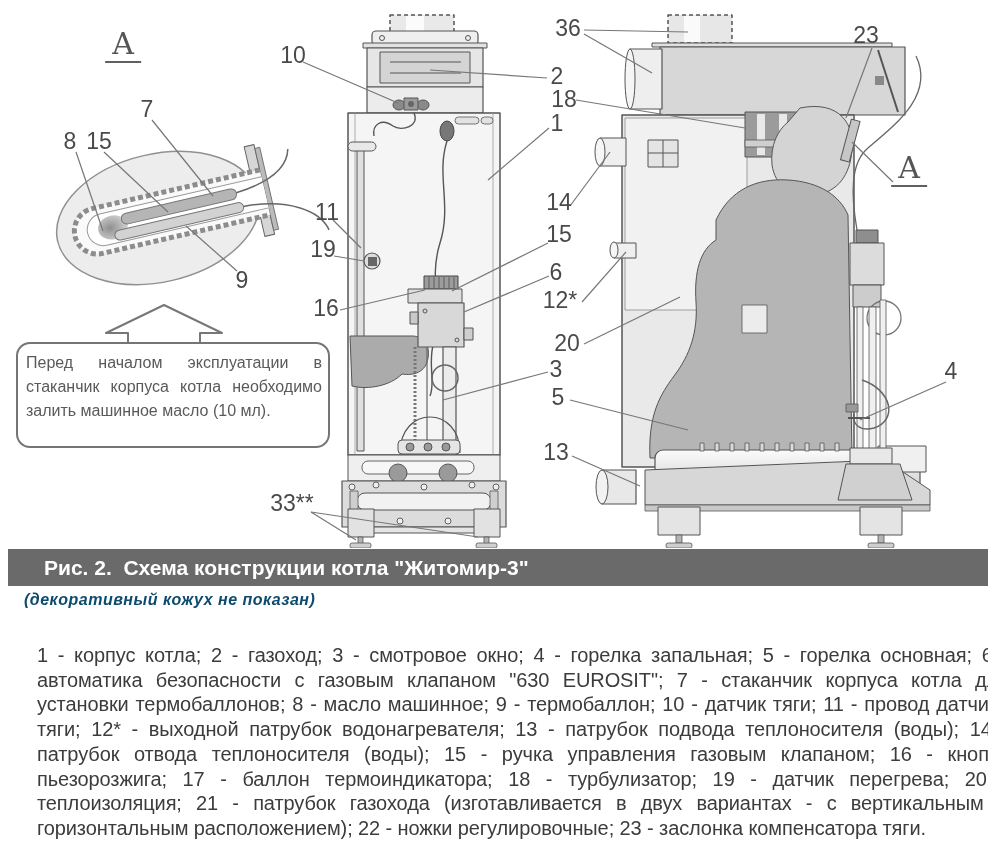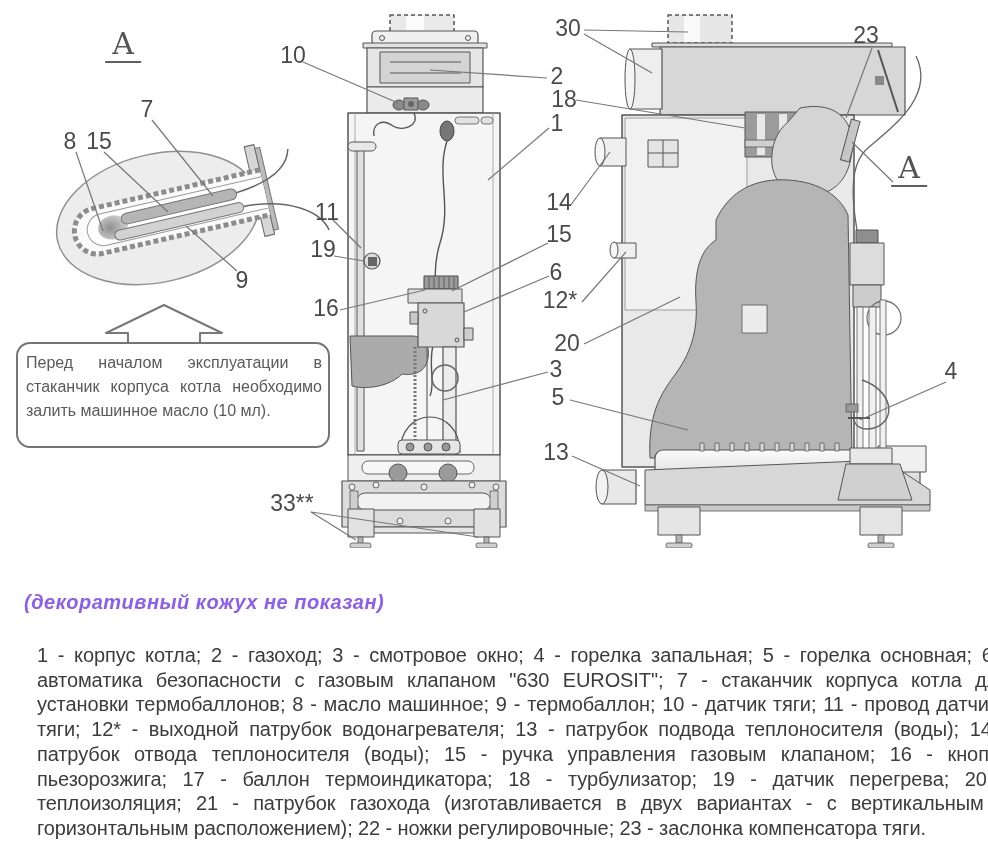--- a/index.html
+++ b/index.html
@@ -27,22 +27,22 @@
     font-size:16px;line-height:24px;color:#5a5a5a;text-align:justify;
   }
   .captionbar{
     position:absolute;left:8px;top:549px;width:980px;height:37px;background:#6a6a6a;
   }
   .captiontext{
     display:block;padding-left:36px;line-height:37px;color:#ffffff;
     font-size:21px;font-weight:bold;white-space:nowrap;
   }
   .subcaption{
-    position:absolute;left:24px;top:591px;font-size:20px;font-weight:bold;
-    font-style:italic;color:#8b5cf6;letter-spacing:0.5px;
+    position:absolute;left:24px;top:591px;font-size:16px;font-weight:bold;
+    font-style:italic;color:#0c4a6e;letter-spacing:0.5px;
   }
   .legend{
     position:absolute;left:20px;top:626px;width:972px;
     font-size:20px;line-height:24.7px;color:#3c3c3c;text-align:justify;
     letter-spacing:-0.1px;margin:17px;
   }
 </style>
 </head>
 <body>
 
@@ -286,37 +286,40 @@
   <span class="co" style="left:70px;top:141px">8</span>
   <span class="co" style="left:99px;top:141px">15</span>
   <span class="co" style="left:242px;top:280px">9</span>
 
   <span class="co" style="left:293px;top:55px">10</span>
   <span class="co" style="left:327px;top:212px">11</span>
   <span class="co" style="left:323px;top:249px">19</span>
   <span class="co" style="left:326px;top:308px">16</span>
   <span class="co" style="left:292px;top:503px">33**</span>
 
-  <span class="co" style="left:568px;top:28px">30</span>
+  <span class="co" style="left:568px;top:28px">36</span>
   <span class="co" style="left:557px;top:76px">2</span>
   <span class="co" style="left:564px;top:99px">18</span>
   <span class="co" style="left:557px;top:123px">1</span>
   <span class="co" style="left:559px;top:202px">14</span>
   <span class="co" style="left:559px;top:234px">15</span>
   <span class="co" style="left:556px;top:272px">6</span>
   <span class="co" style="left:560px;top:300px">12*</span>
   <span class="co" style="left:567px;top:343px">20</span>
   <span class="co" style="left:556px;top:369px">3</span>
   <span class="co" style="left:558px;top:397px">5</span>
   <span class="co" style="left:556px;top:452px">13</span>
 
   <span class="co" style="left:866px;top:35px">23</span>
   <span class="co" style="left:951px;top:371px">4</span>
 
   <div class="notebox"></div>
   <div class="notetext">Перед началом эксплуатации в стаканчик корпуса котла необходимо залить машинное масло (10 мл).</div>
 
+  <div class="captionbar">
+    <span class="captiontext">Рис. 2.&nbsp; Схема конструкции котла "Житомир-3"</span>
+  </div>
 
   <div class="subcaption">(декоративный кожух не показан)</div>
 
   <p class="legend">1 - корпус котла; 2 - газоход; 3 - смотровое окно; 4 - горелка запальная; 5 - горелка основная; 6 - автоматика безопасности с газовым клапаном "630 EUROSIT"; 7 - стаканчик корпуса котла для установки термобаллонов; 8 - масло машинное; 9 - термобаллон; 10 - датчик тяги; 11 - провод датчика тяги; 12* - выходной патрубок водонагревателя; 13 - патрубок подвода теплоносителя (воды); 14 - патрубок отвода теплоносителя (воды); 15 - ручка управления газовым клапаном; 16 - кнопка пьезорозжига; 17 - баллон термоиндикатора; 18 - турбулизатор; 19 - датчик перегрева; 20 - теплоизоляция; 21 - патрубок газохода (изготавливается в двух вариантах - с вертикальным и горизонтальным расположением); 22 - ножки регулировочные; 23 - заслонка компенсатора тяги.</p>
 
 </div>
 
 </body></html>

